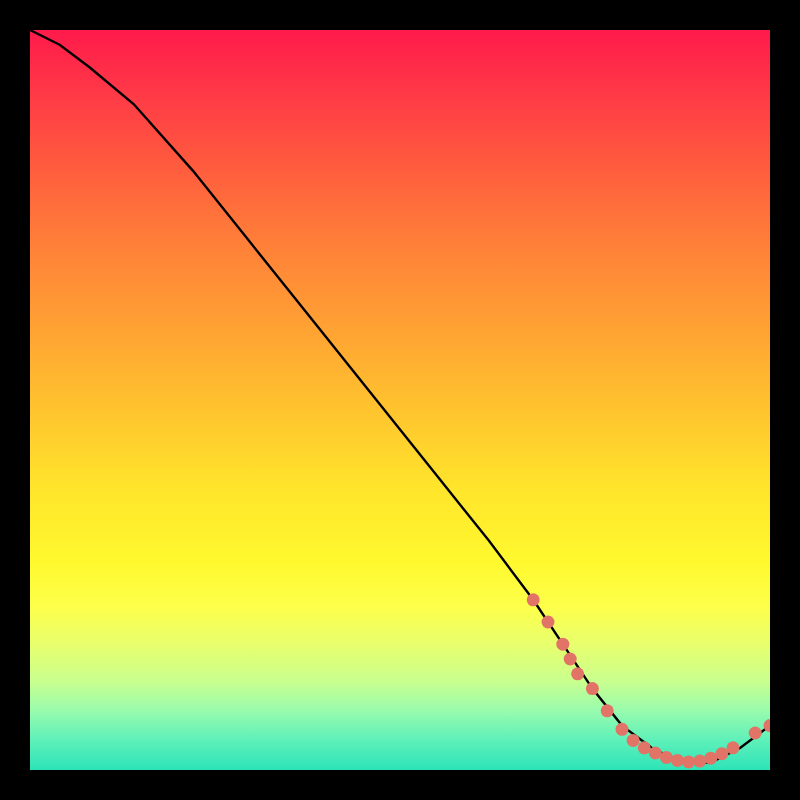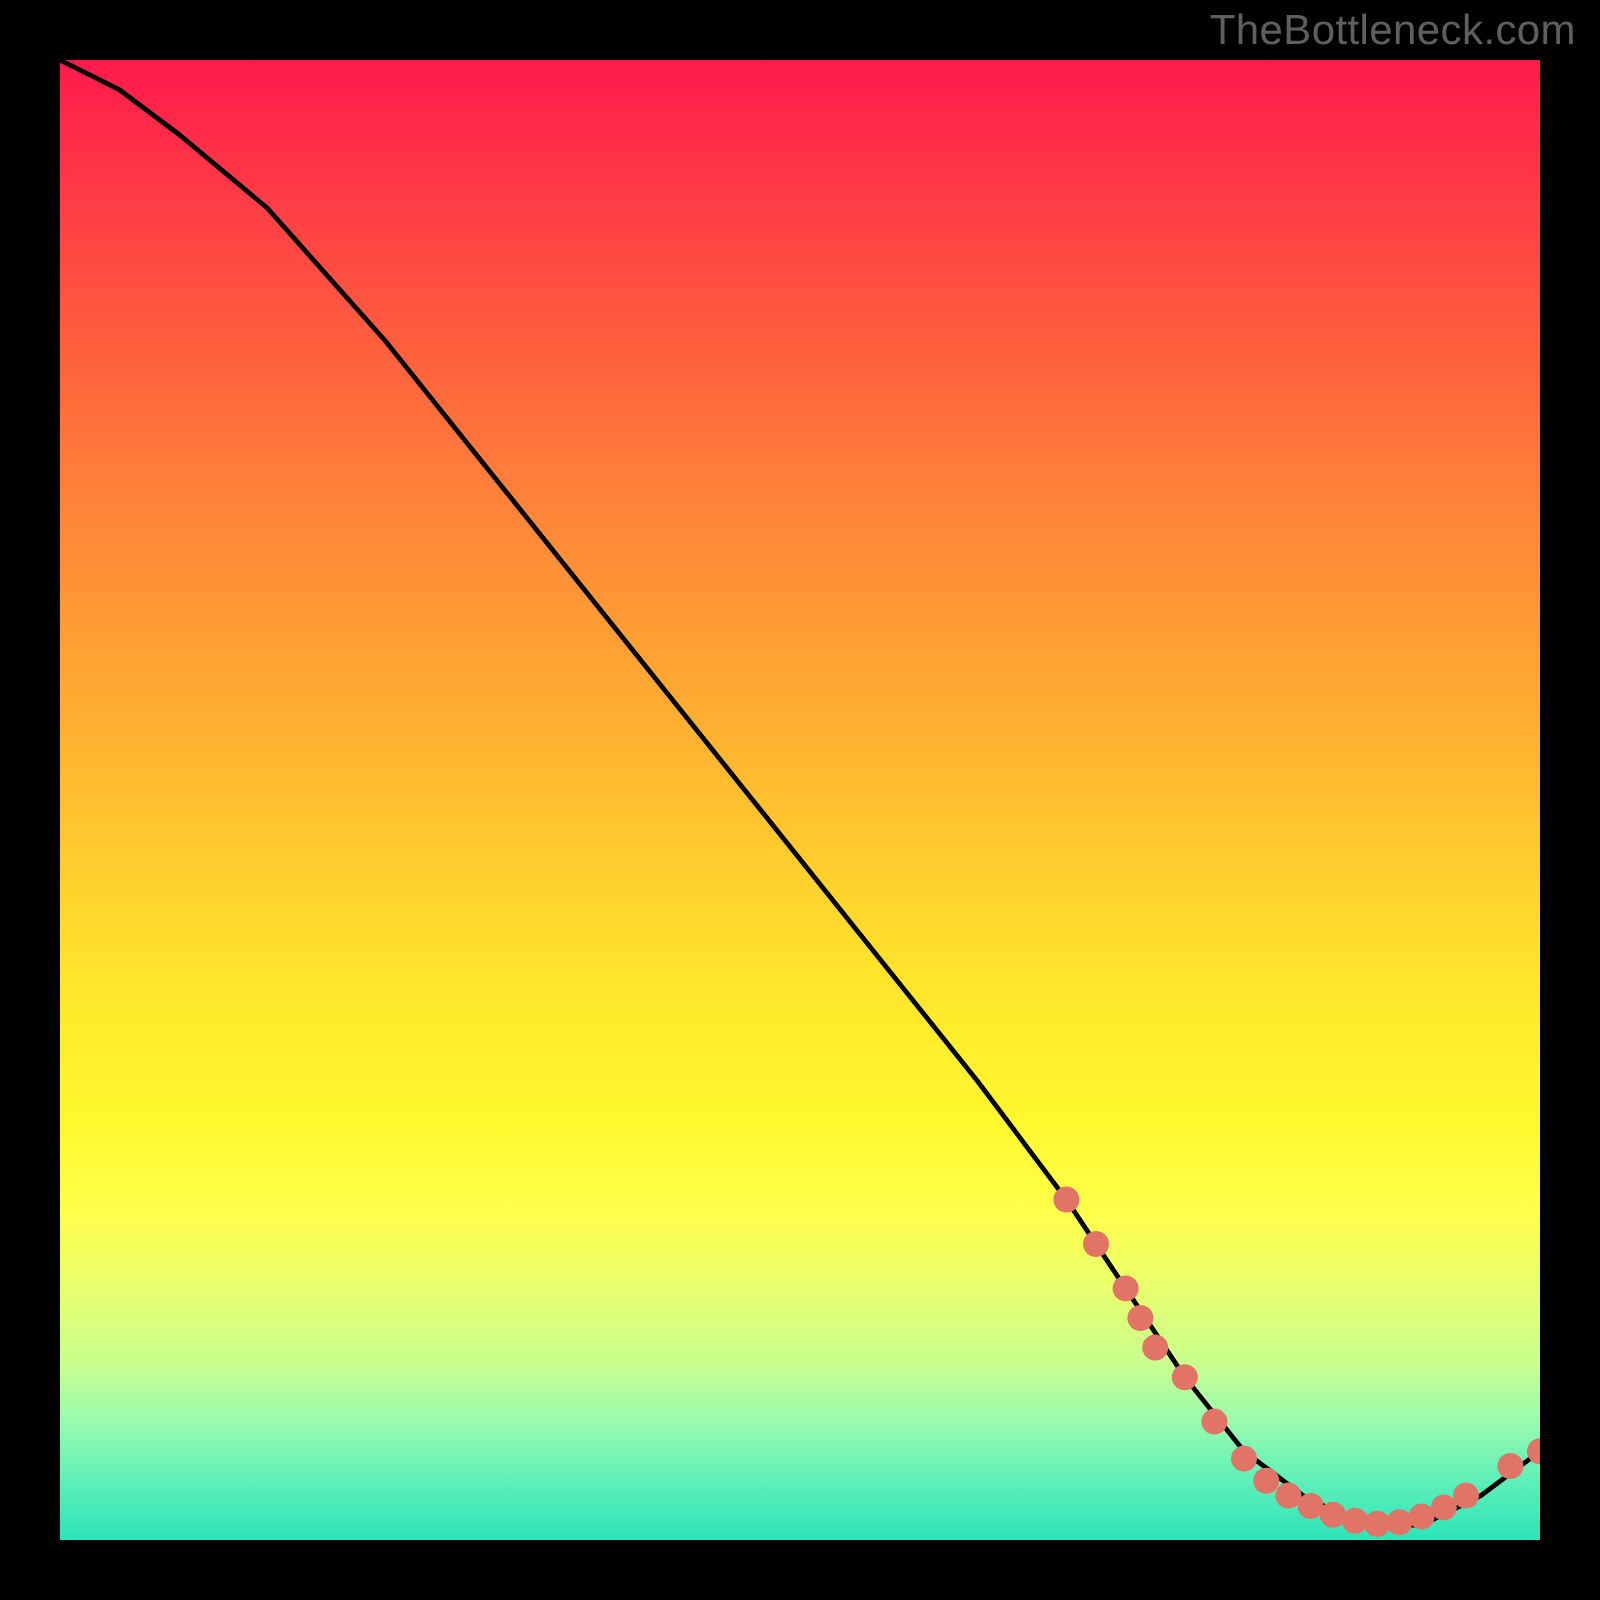--- a/index.html
+++ b/index.html
@@ -57,21 +57,20 @@
   }
   svg.curve {
     position: absolute;
     inset: 0;
   }
 </style>
 </head>
 <body>
 
 <div class="frame">
-  <div class="watermark">TheBottleneck.com</div>
 
   <div class="plot">
     <div class="gradient"></div>
     <svg class="curve" viewBox="0 0 740 740" preserveAspectRatio="none">
       <path id="curve-path" fill="none" stroke="#000" stroke-width="2.4" stroke-linecap="round" d="M0.0 0.0 L29.6 14.8 L59.2 37.0 L103.6 74.0 L162.8 140.6 L222.0 214.6 L281.2 288.6 L340.4 362.6 L399.6 436.6 L458.8 510.6 L503.2 569.8 L532.8 614.2 L562.4 658.6 L592.0 695.6 L621.6 717.8 L651.2 732.6 L680.8 732.6 L710.4 717.8 L740.0 695.6"></path>
       <g id="markers">
           <circle cx="503.2" cy="569.8" r="6.5" fill="#e27367"></circle>
           <circle cx="518.0" cy="592.0" r="6.5" fill="#e27367"></circle>
           <circle cx="532.8" cy="614.2" r="6.5" fill="#e27367"></circle>
           <circle cx="540.2" cy="629.0" r="6.5" fill="#e27367"></circle>

